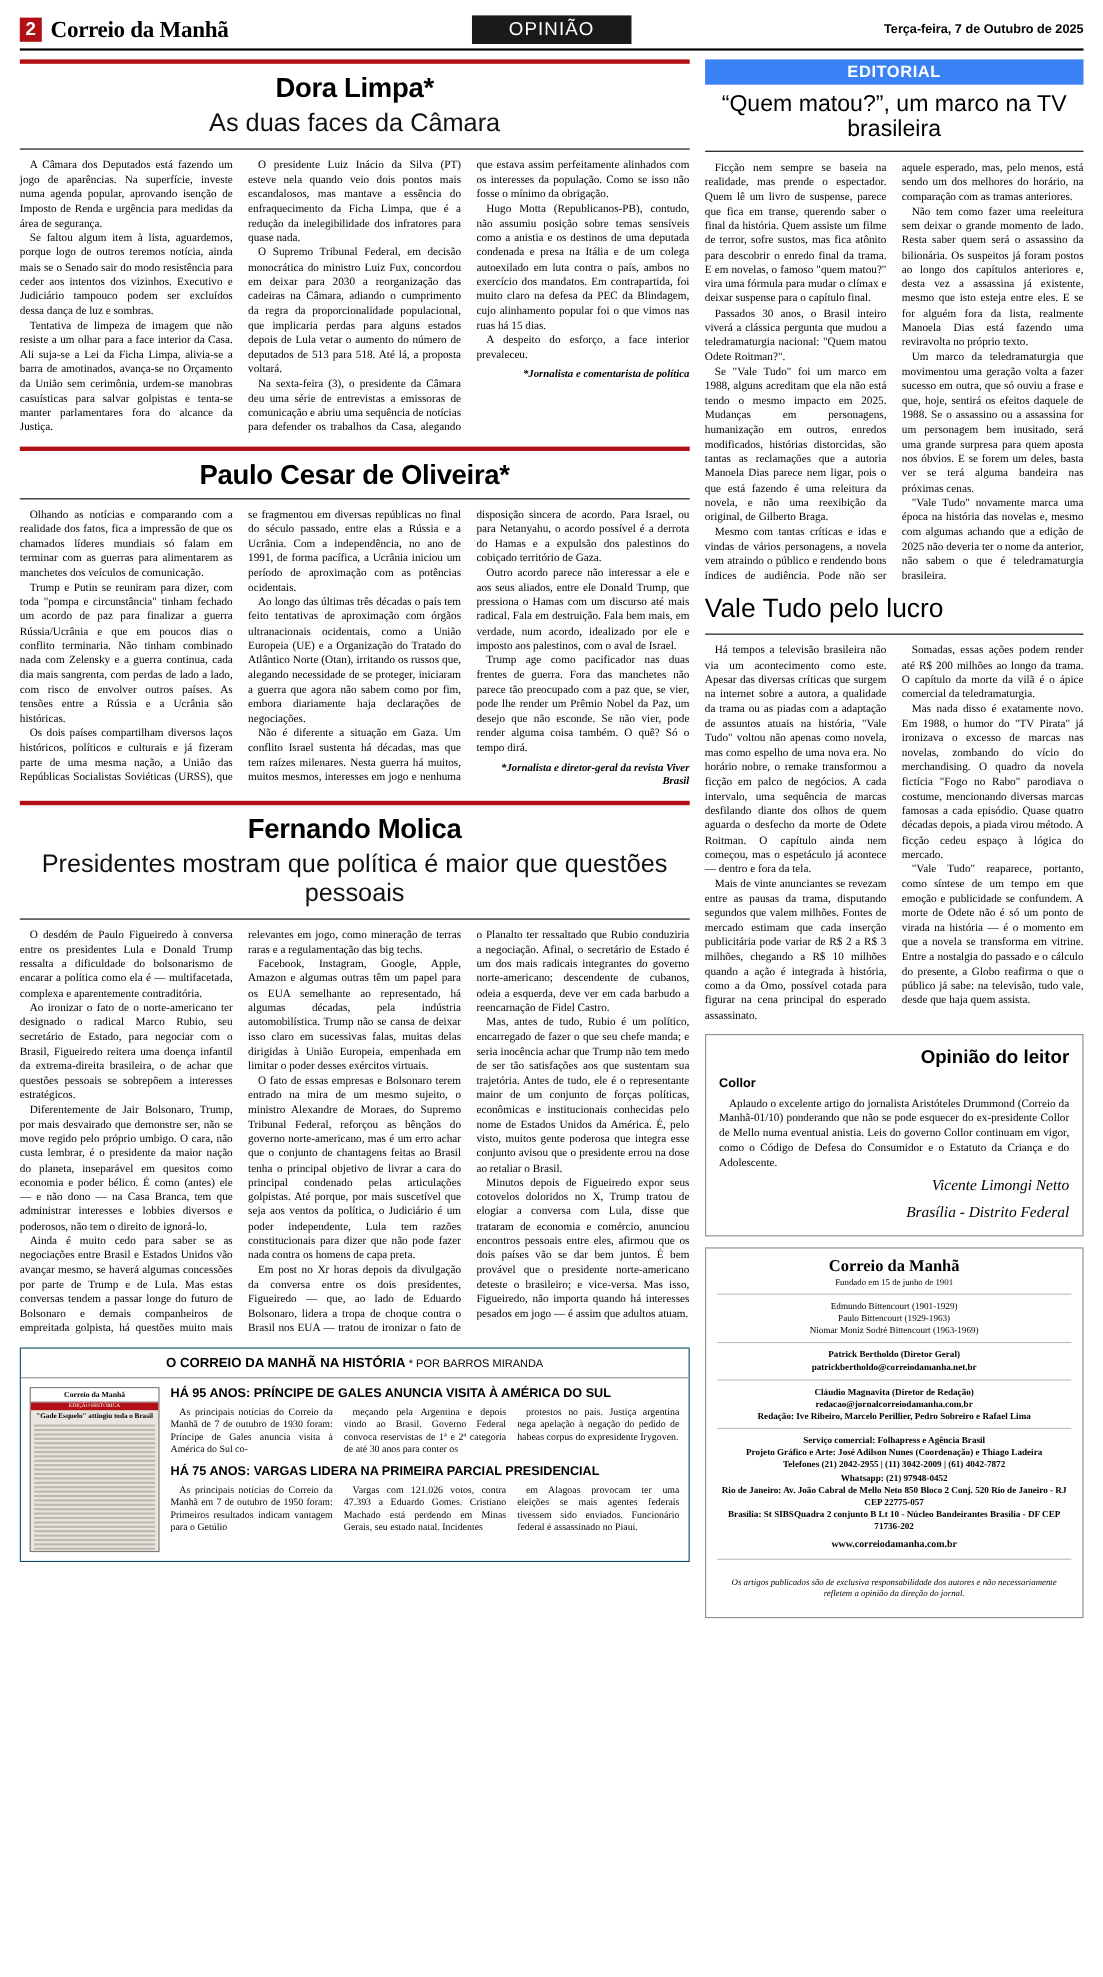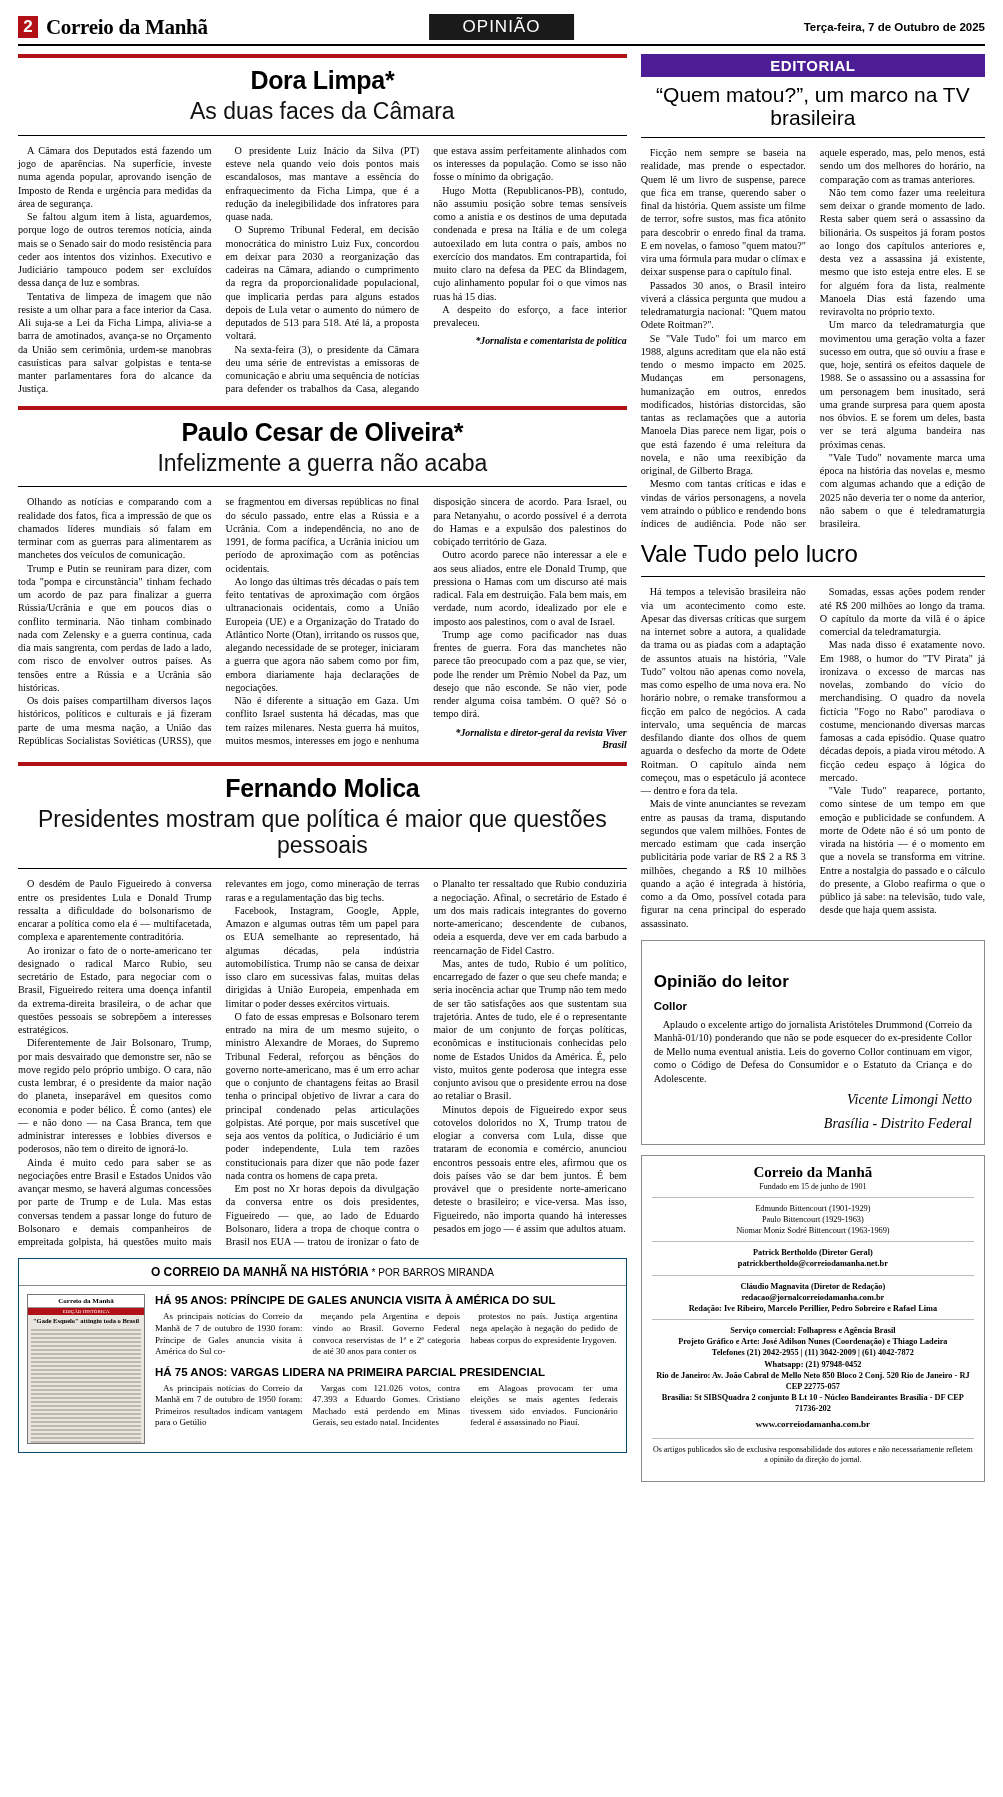--- a/index.html
+++ b/index.html
@@ -56,38 +56,38 @@
   .cols3 p, .cols2 p, .cols1 p {
     margin:0 0 0 0; font-size:10.2px; line-height:1.30; text-align:justify;
     text-indent:9px; hyphens:auto;
   }
   .cols3 p.sig, .cols2 p.sig, .cols1 p.sig {
     font-style:italic; font-weight:bold; text-align:right; text-indent:0; margin-top:6px; font-size:9.8px;
   }
 
   
   .editorial-tag {
-    background:#4c1d95; color:#fff; font-family:"Liberation Sans", sans-serif; font-weight:bold;
+    background:#3b82f6; color:#fff; font-family:"Liberation Sans", sans-serif; font-weight:bold;
     font-size:15px; letter-spacing:0.5px; text-align:center; padding:3px 0; margin-bottom:6px;
   }
   .editorial-title {
     font-family:"Liberation Sans", sans-serif; font-size:21px; line-height:1.1; text-align:center;
     margin:0 0 8px 0; font-weight:normal;
   }
   .ed-cols { column-count:2; column-gap:14px; }
   .ed-cols p { margin:0; font-size:10.2px; line-height:1.30; text-align:justify; text-indent:9px; }
 
   .vale-title {
     font-family:"Liberation Sans", sans-serif; font-size:24px; margin:10px 0 8px 0; font-weight:normal;
   }
 
   
   .box { border:1px solid #8a8a8a; padding:10px 12px; margin-top:10px; }
   .box-title {
-    font-family:"Liberation Sans", sans-serif; font-weight:bold; font-size:17px; text-align:left; margin-bottom:8px;margin-top:21px;
+    font-family:"Liberation Sans", sans-serif; font-weight:bold; font-size:17px; text-align:right; margin-bottom:8px;
   }
   .leitor-sub { font-family:"Liberation Sans", sans-serif; font-weight:bold; font-size:11.5px; margin-bottom:6px; }
   .leitor-text { font-size:10.2px; line-height:1.32; text-align:justify; text-indent:9px; margin:0; }
   .leitor-sign { font-style:italic; text-align:right; font-size:14px; margin:6px 0 0 0; line-height:1.3; }
 
   
   .historia { border:1px solid #0c4a6e; margin-top:0; }
   .historia-head {
     border-bottom:1px solid #8a8a8a; padding:6px 0; text-align:center;
     font-family:"Liberation Sans", sans-serif; font-size:12px; font-weight:bold;
@@ -109,21 +109,21 @@
   .hist-cols p { margin:0; font-size:9px; line-height:1.28; text-align:justify; text-indent:8px; }
   .hist-block { margin-bottom:8px; }
 
   
   .exped { border:1px solid #8a8a8a; margin-top:10px; padding:8px 10px; text-align:center; }
   .exped h3 { font-family:"Liberation Serif", serif; font-weight:bold; font-size:15px; margin:0; }
   .exped .founded { font-size:8px; margin:1px 0 6px 0; }
   .exped .line { font-size:8.3px; line-height:1.35; margin:0; }
   .exped .b { font-weight:bold; }
   .exped .sep { height:1px; background:#bbb; margin:5px 0; }
-  .exped .note { font-size:8px; line-height:1.3; margin-top:6px; }
+  .exped .note { font-size:8px; line-height:1.3; margin-top:16px;font-style:italic; }
   .exped .site { font-weight:bold; font-size:9px; margin-top:4px;text-align:center; }
 </style>
 </head>
 <body>
 
 <div class="page">
 
   <div class="masthead">
     <div class="pagenum">2</div>
     <div class="masthead-title">Correio da Manhã</div>
@@ -150,21 +150,20 @@
           <p>Na sexta-feira (3), o presidente da Câmara deu uma série de entrevistas a emissoras de comunicação e abriu uma sequência de notícias para defender os trabalhos da Casa, alegando que estava assim perfeitamente alinhados com os interesses da população. Como se isso não fosse o mínimo da obrigação.</p>
           <p>Hugo Motta (Republicanos-PB), contudo, não assumiu posição sobre temas sensíveis como a anistia e os destinos de uma deputada condenada e presa na Itália e de um colega autoexilado em luta contra o país, ambos no exercício dos mandatos. Em contrapartida, foi muito claro na defesa da PEC da Blindagem, cujo alinhamento popular foi o que vimos nas ruas há 15 dias.</p>
           <p>A despeito do esforço, a face interior prevaleceu.</p>
           <p class="sig">*Jornalista e comentarista de política</p>
         </div>
       </div>
 
       <div class="art">
         <div class="redbar"></div>
         <h2 class="byline-name">Paulo Cesar de Oliveira*</h2>
-        <h1 class="headline">Infelizmente a guerra não acaba</h1>
         <div class="hr-thin"></div>
         <div class="cols3">
           <p>Olhando as notícias e comparando com a realidade dos fatos, fica a impressão de que os chamados líderes mundiais só falam em terminar com as guerras para alimentarem as manchetes dos veículos de comunicação.</p>
           <p>Trump e Putin se reuniram para dizer, com toda "pompa e circunstância" tinham fechado um acordo de paz para finalizar a guerra Rússia/Ucrânia e que em poucos dias o conflito terminaria. Não tinham combinado nada com Zelensky e a guerra continua, cada dia mais sangrenta, com perdas de lado a lado, com risco de envolver outros países. As tensões entre a Rússia e a Ucrânia são históricas.</p>
           <p>Os dois países compartilham diversos laços históricos, políticos e culturais e já fizeram parte de uma mesma nação, a União das Repúblicas Socialistas Soviéticas (URSS), que se fragmentou em diversas repúblicas no final do século passado, entre elas a Rússia e a Ucrânia. Com a independência, no ano de 1991, de forma pacífica, a Ucrânia iniciou um período de aproximação com as potências ocidentais.</p>
           <p>Ao longo das últimas três décadas o país tem feito tentativas de aproximação com órgãos ultranacionais ocidentais, como a União Europeia (UE) e a Organização do Tratado do Atlântico Norte (Otan), irritando os russos que, alegando necessidade de se proteger, iniciaram a guerra que agora não sabem como por fim, embora diariamente haja declarações de negociações.</p>
           <p>Não é diferente a situação em Gaza. Um conflito Israel sustenta há décadas, mas que tem raízes milenares. Nesta guerra há muitos, muitos mesmos, interesses em jogo e nenhuma disposição sincera de acordo. Para Israel, ou para Netanyahu, o acordo possível é a derrota do Hamas e a expulsão dos palestinos do cobiçado território de Gaza.</p>
           <p>Outro acordo parece não interessar a ele e aos seus aliados, entre ele Donald Trump, que pressiona o Hamas com um discurso até mais radical. Fala em destruição. Fala bem mais, em verdade, num acordo, idealizado por ele e imposto aos palestinos, com o aval de Israel.</p>
           <p>Trump age como pacificador nas duas frentes de guerra. Fora das manchetes não parece tão preocupado com a paz que, se vier, pode lhe render um Prêmio Nobel da Paz, um desejo que não esconde. Se não vier, pode render alguma coisa também. O quê? Só o tempo dirá.</p>
           <p class="sig">*Jornalista e diretor-geral da revista Viver Brasil</p>

